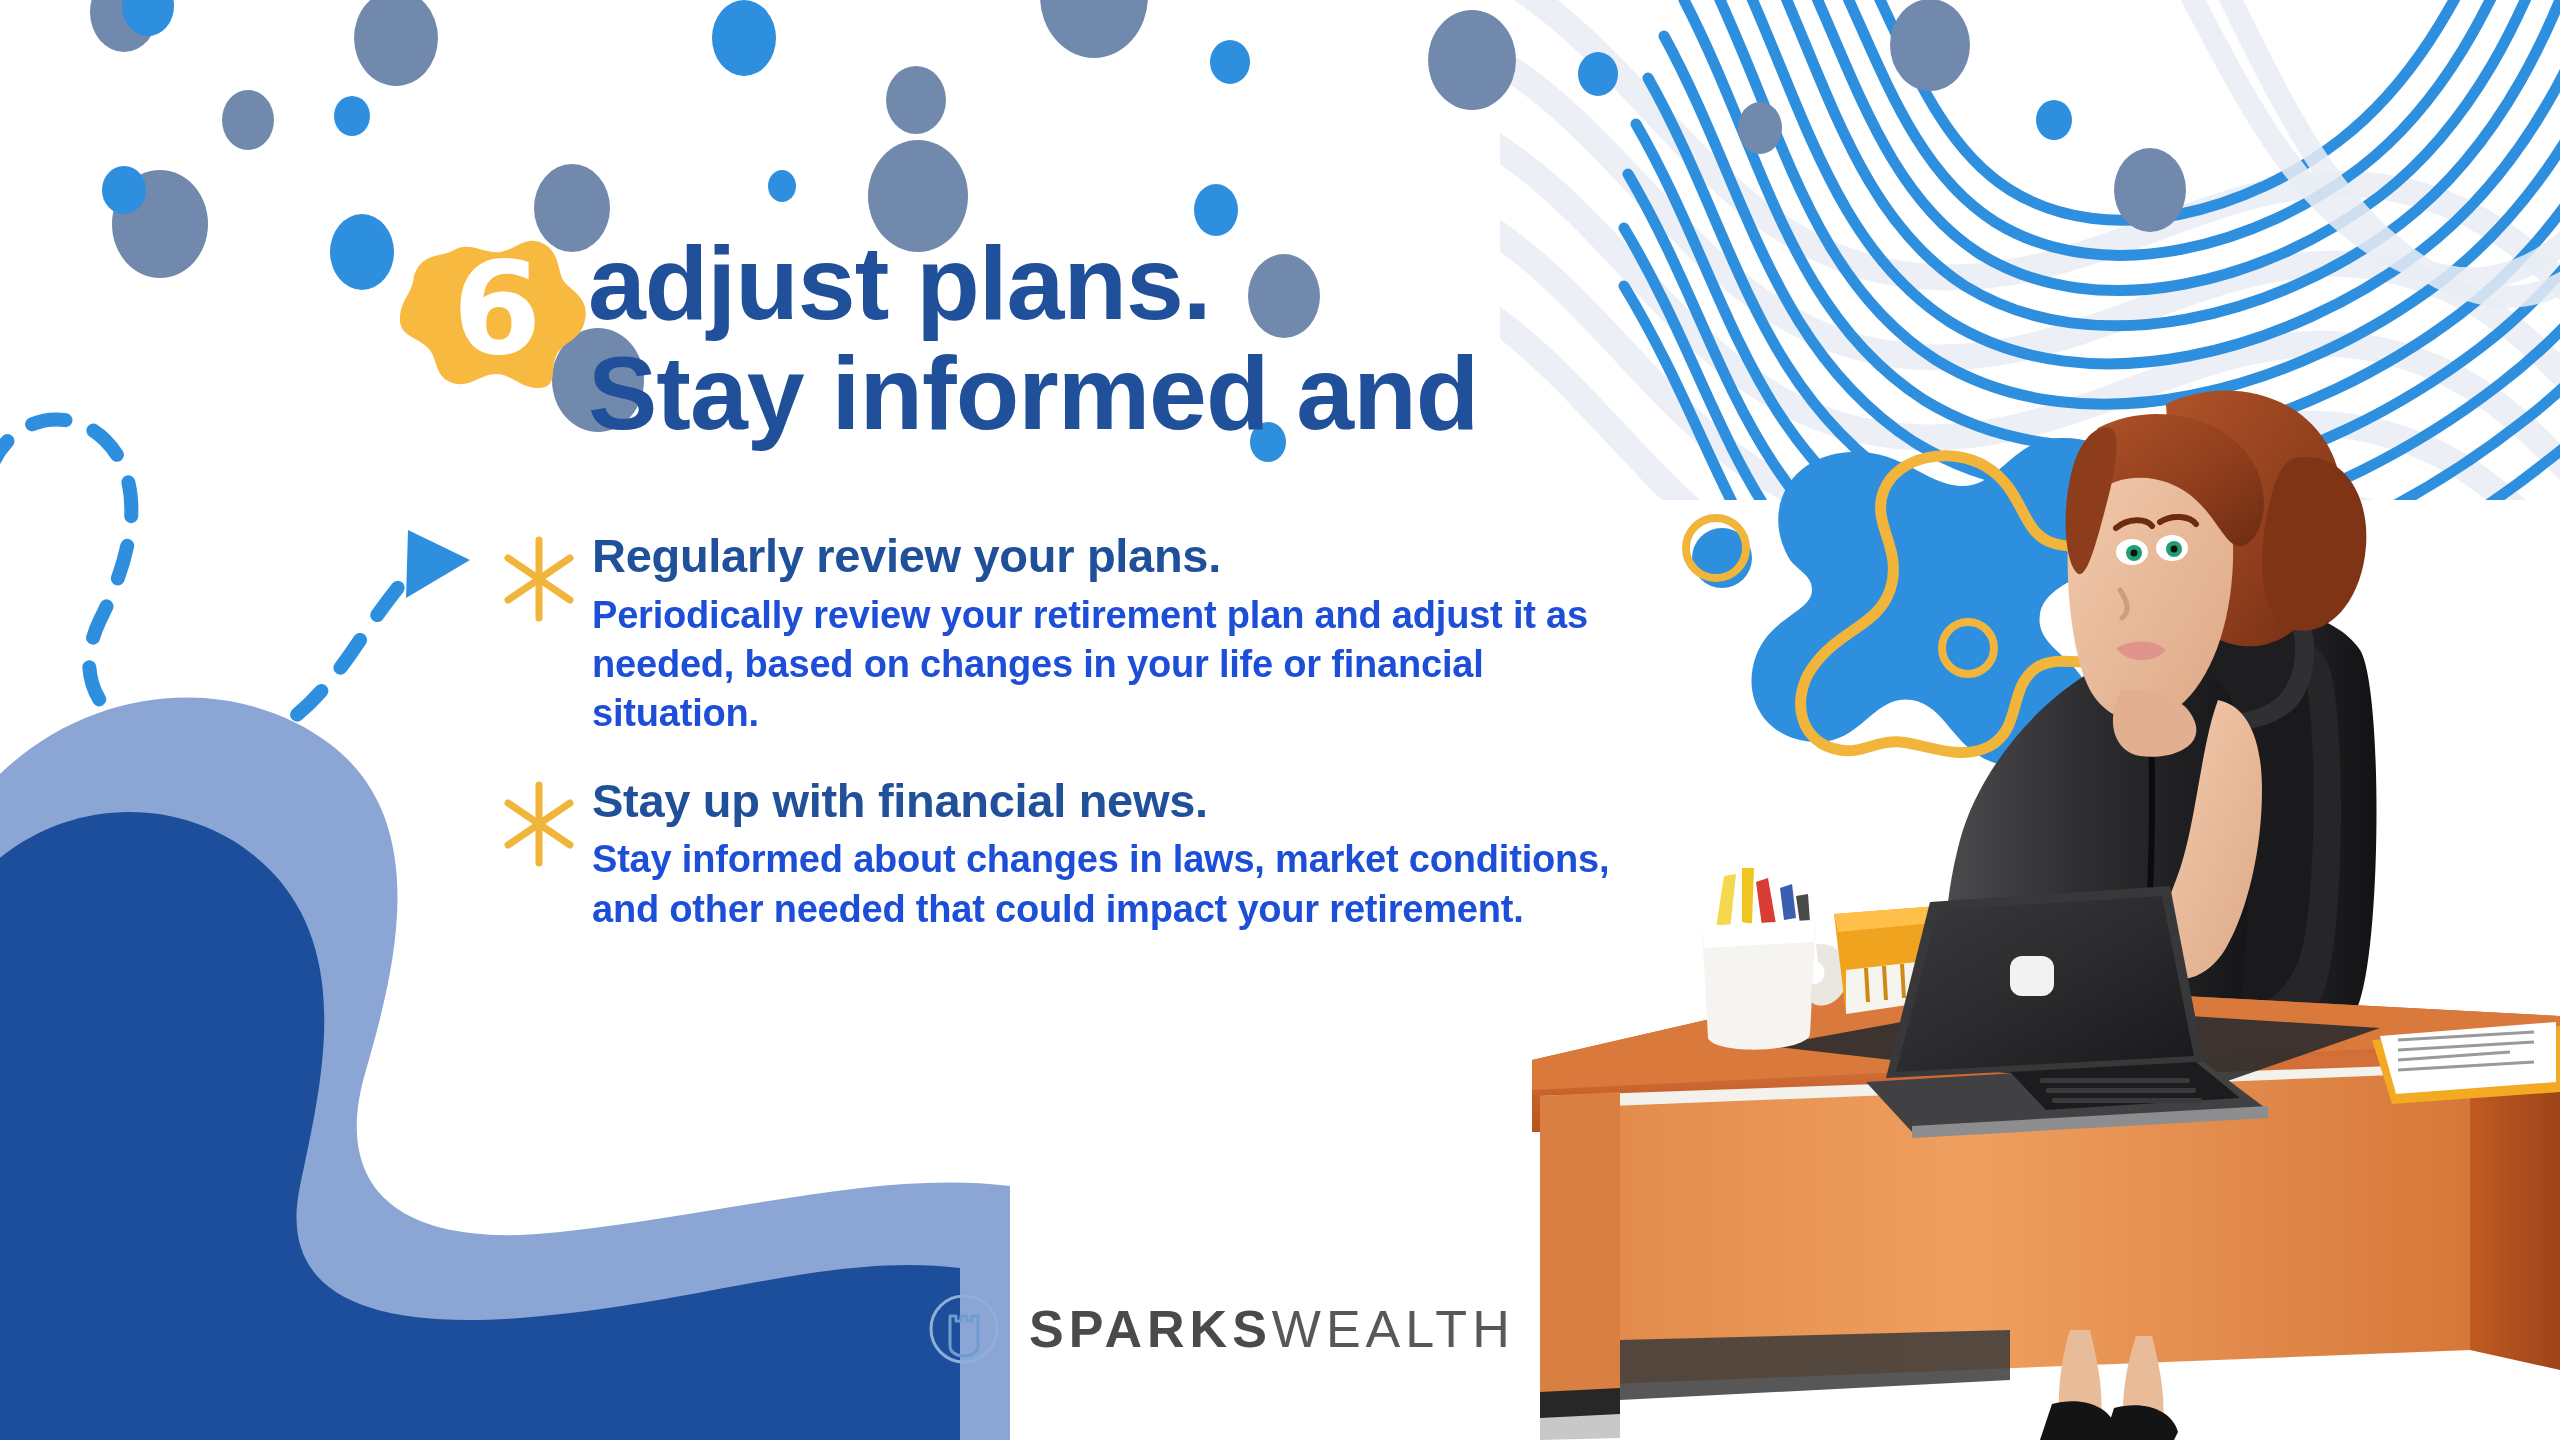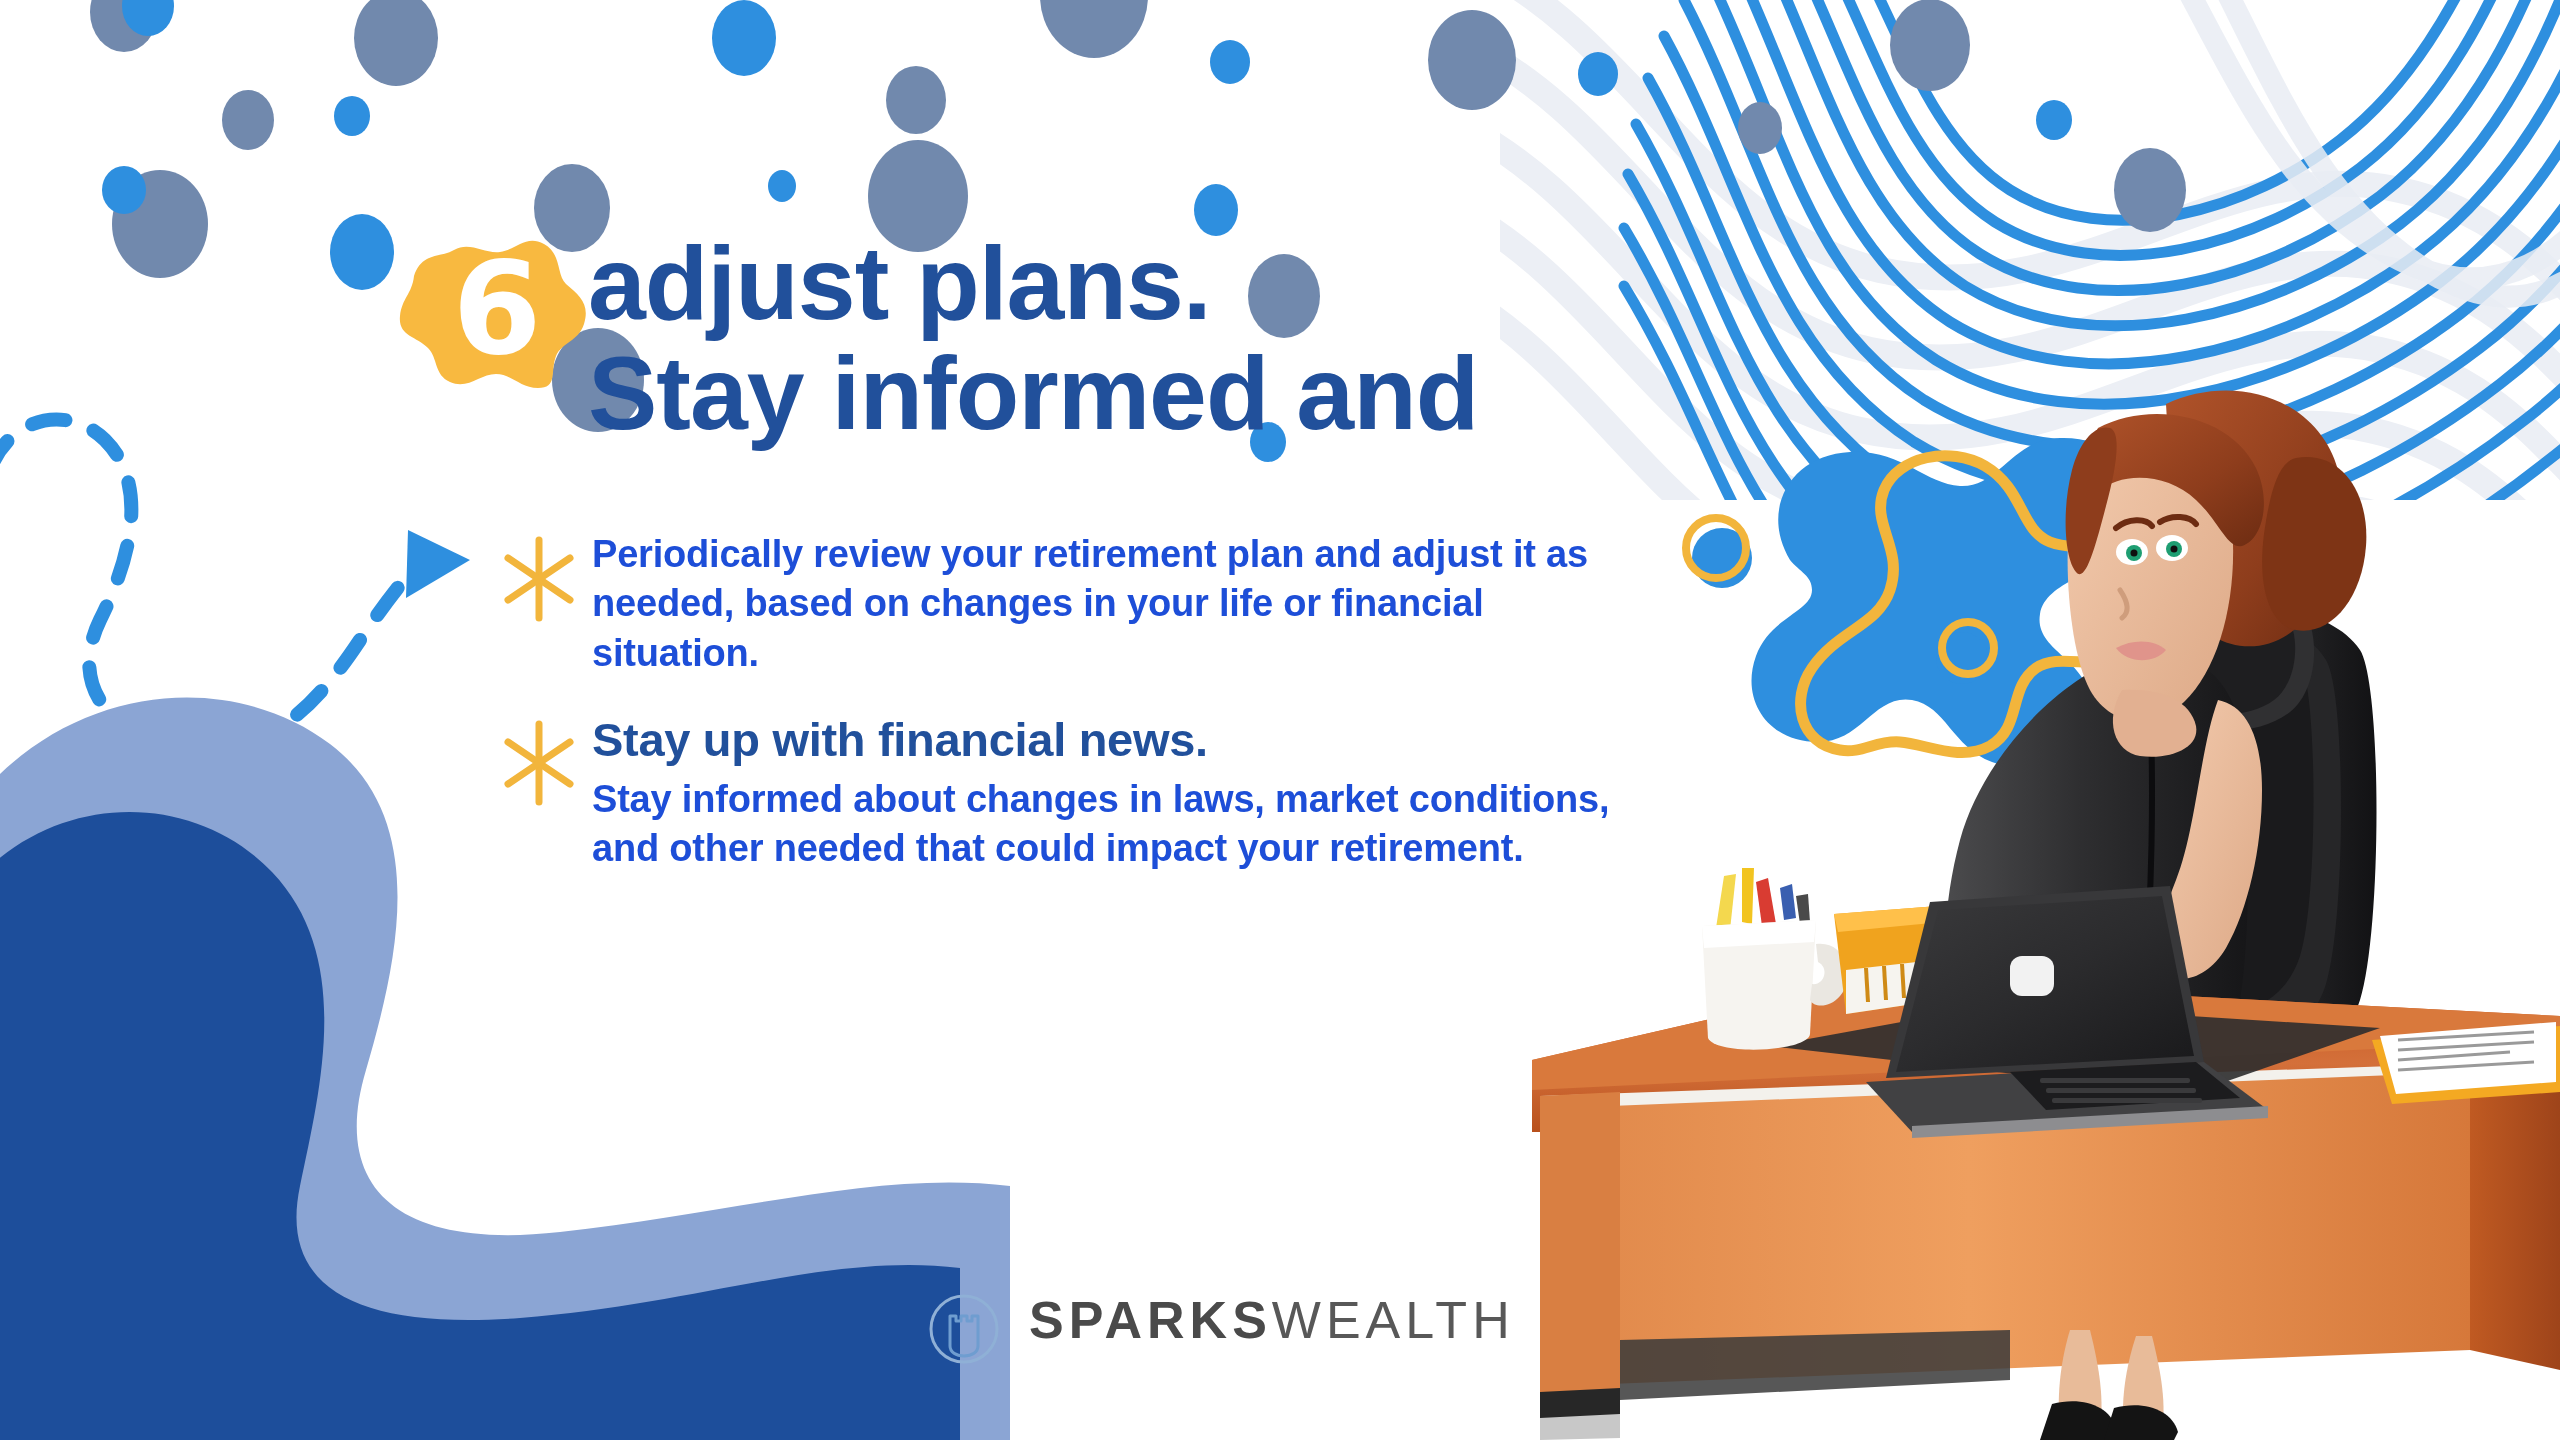--- a/index.html
+++ b/index.html
@@ -43,21 +43,21 @@
     margin:0 0 8px 0;letter-spacing:-0.3px;
   }
   .bullet-text{
     color:#1d4ed8;font-size:38px;font-weight:bold;line-height:1.30;
     margin:0;letter-spacing:-0.2px;
   }
 
   
   .logo{
     position:absolute;left:925px;top:1290px;
-    display:flex;align-items:flex-start;gap:26px;
+    display:flex;align-items:center;gap:26px;
   }
   .logo-mark{width:78px;height:78px;flex:0 0 auto;}
   .logo-text{
     font-size:52px;letter-spacing:5px;white-space:nowrap;
     font-family:"Liberation Sans", sans-serif;
   }
   .logo-sparks{color:#4a4a4a;font-weight:bold;}
   .logo-wealth{color:#585858;font-weight:normal;}
 </style>
 </head>
@@ -197,20 +197,21 @@
 
     <div class="bullet">
       <svg class="bullet-star" viewBox="0 0 78 86">
         <g stroke="#f2b53c" stroke-width="7" stroke-linecap="round">
           <line x1="39" y1="4" x2="39" y2="82"></line>
           <line x1="8" y1="22" x2="70" y2="64"></line>
           <line x1="70" y1="22" x2="8" y2="64"></line>
         </g>
       </svg>
       <div class="bullet-body">
+        <p class="bullet-title">Regularly review your plans.</p>
         <p class="bullet-text">Periodically review your retirement plan and adjust it as needed, based on changes in your life or financial situation.</p>
       </div>
     </div>
 
     <div class="bullet">
       <svg class="bullet-star" viewBox="0 0 78 86">
         <g stroke="#f2b53c" stroke-width="7" stroke-linecap="round">
           <line x1="39" y1="4" x2="39" y2="82"></line>
           <line x1="8" y1="22" x2="70" y2="64"></line>
           <line x1="70" y1="22" x2="8" y2="64"></line>

